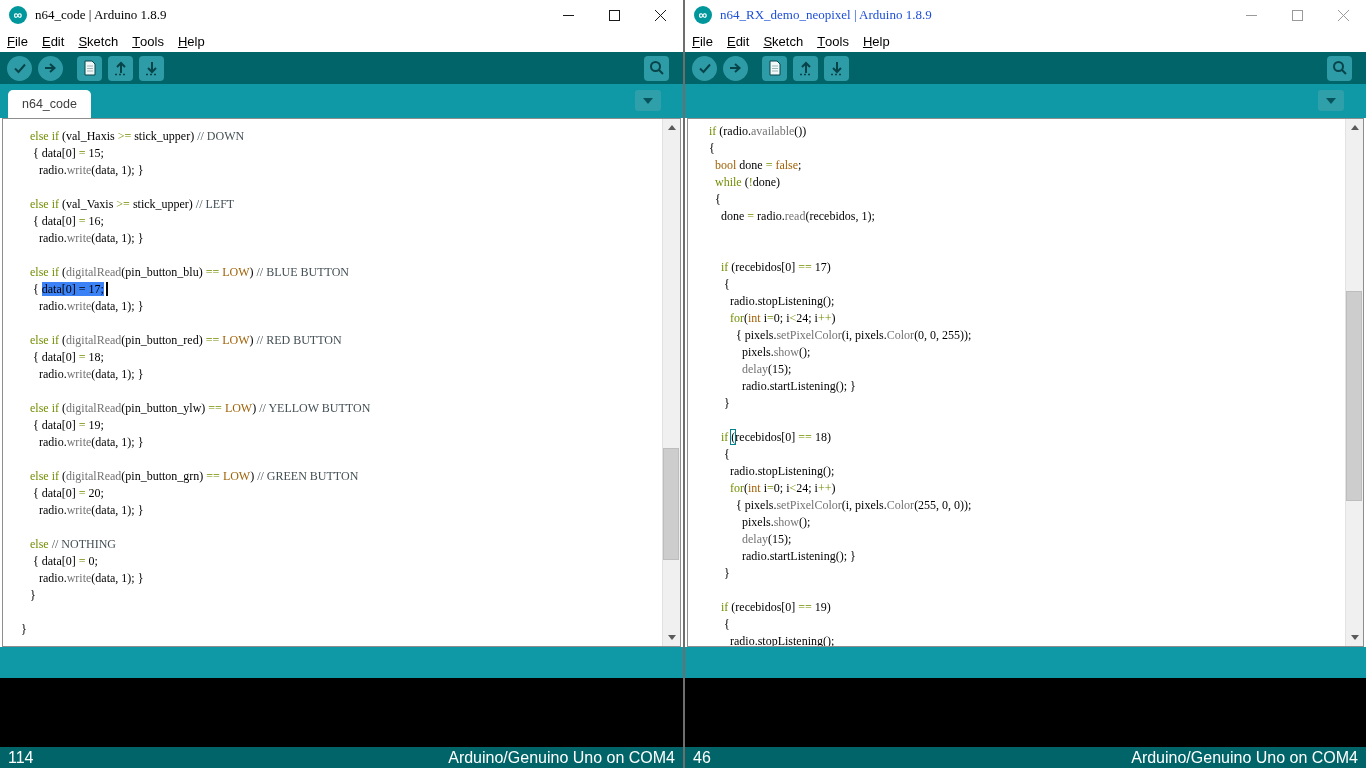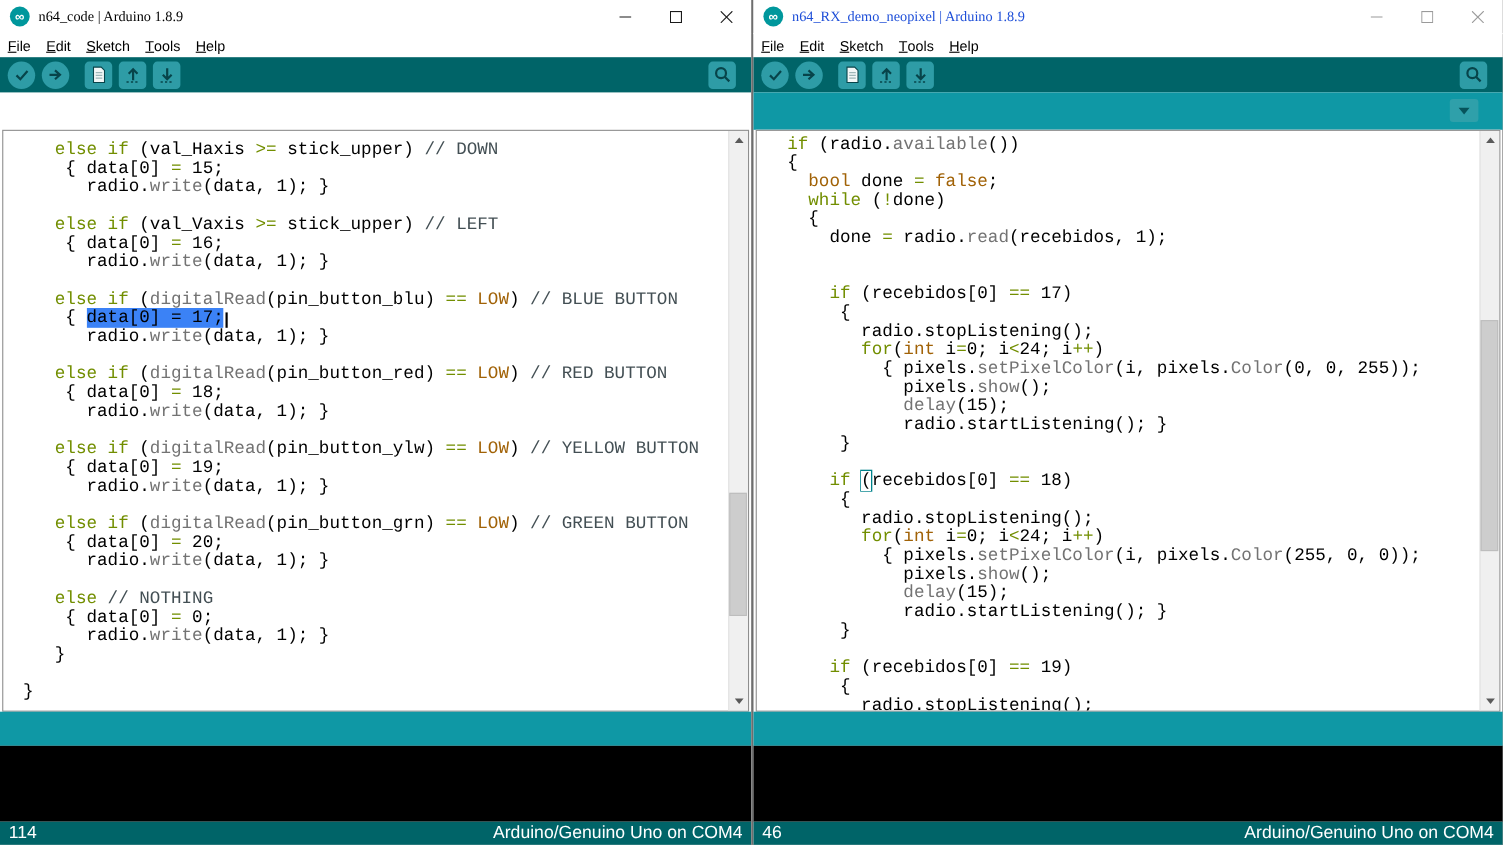--- a/index.html
+++ b/index.html
@@ -45,21 +45,21 @@
        font-size:12.5px;color:#404040;}
   .tab-dd{position:absolute;right:22px;top:6px;width:26px;height:21px;background:#2fa0aa;
           border-radius:3px;display:flex;align-items:center;justify-content:center;}
   .tab-dd .tri{width:0;height:0;border-left:5px solid transparent;
                border-right:5px solid transparent;border-top:6px solid #06535b;}
 
   
   .editor{position:absolute;top:118px;left:2px;right:2px;height:529px;background:#ffffff;
           border:1px solid #8e8e8e;box-sizing:border-box;overflow:hidden;}
   .code{position:absolute;top:0;left:0;right:17px;bottom:0;overflow:hidden;
-        font-family:Liberation Mono, monospace;font-size:16px;line-height:17px;
+        font-family:Liberation Serif, serif;font-size:12px;line-height:17px;
         white-space:pre;color:#000;padding-left:18px;}
   #win-left .code{padding-top:9px;}
   #win-right .code{padding-top:4px;}
   .cl{height:17px;}
   .tk-k{color:#728e00;}
   .tk-f{color:#737373;}
   .tk-t{color:#a16207;}
   .tk-c{color:#434f54;}
   .tk-s{background:#3b82f6;color:#000;}
   .tk-x{display:inline-block;width:2px;height:14px;background:#000;vertical-align:text-bottom;margin-left:2px;}
@@ -168,20 +168,28 @@
         </svg>
     </div>
     <div class="tb sq tb-right">
       <svg width="16" height="16" viewBox="0 0 16 16">
           <circle cx="6.5" cy="6.5" r="4.5" fill="none" stroke="#07444a" stroke-width="2"></circle>
           <line x1="10" y1="10" x2="14" y2="14" stroke="#07444a" stroke-width="2"></line>
         </svg>
     </div>
   </div>
 
+  <div class="tabstrip">
+    <div class="tab">
+        <span>n64_code</span>
+      </div>
+    <div class="tab-dd">
+        <div class="tri"></div>
+      </div>
+  </div>
 
   <div class="editor">
     <div class="code" id="code-left"><div class="cl"><span class="tk-p">   </span><span class="tk-k">else</span><span class="tk-p"> </span><span class="tk-k">if</span><span class="tk-p"> (val_Haxis </span><span class="tk-k">&gt;=</span><span class="tk-p"> stick_upper) </span><span class="tk-c">// DOWN</span></div><div class="cl"><span class="tk-p">    { data[0] </span><span class="tk-k">=</span><span class="tk-p"> 15;</span></div><div class="cl"><span class="tk-p">      radio.</span><span class="tk-f">write</span><span class="tk-p">(data, 1); }</span></div><div class="cl"> </div><div class="cl"><span class="tk-p">   </span><span class="tk-k">else</span><span class="tk-p"> </span><span class="tk-k">if</span><span class="tk-p"> (val_Vaxis </span><span class="tk-k">&gt;=</span><span class="tk-p"> stick_upper) </span><span class="tk-c">// LEFT</span></div><div class="cl"><span class="tk-p">    { data[0] </span><span class="tk-k">=</span><span class="tk-p"> 16;</span></div><div class="cl"><span class="tk-p">      radio.</span><span class="tk-f">write</span><span class="tk-p">(data, 1); }</span></div><div class="cl"> </div><div class="cl"><span class="tk-p">   </span><span class="tk-k">else</span><span class="tk-p"> </span><span class="tk-k">if</span><span class="tk-p"> (</span><span class="tk-f">digitalRead</span><span class="tk-p">(pin_button_blu) </span><span class="tk-k">==</span><span class="tk-p"> </span><span class="tk-t">LOW</span><span class="tk-p">) </span><span class="tk-c">// BLUE BUTTON</span></div><div class="cl"><span class="tk-p">    { </span><span class="tk-s">data[0] = 17;</span><span class="tk-x"></span></div><div class="cl"><span class="tk-p">      radio.</span><span class="tk-f">write</span><span class="tk-p">(data, 1); }</span></div><div class="cl"> </div><div class="cl"><span class="tk-p">   </span><span class="tk-k">else</span><span class="tk-p"> </span><span class="tk-k">if</span><span class="tk-p"> (</span><span class="tk-f">digitalRead</span><span class="tk-p">(pin_button_red) </span><span class="tk-k">==</span><span class="tk-p"> </span><span class="tk-t">LOW</span><span class="tk-p">) </span><span class="tk-c">// RED BUTTON</span></div><div class="cl"><span class="tk-p">    { data[0] </span><span class="tk-k">=</span><span class="tk-p"> 18;</span></div><div class="cl"><span class="tk-p">      radio.</span><span class="tk-f">write</span><span class="tk-p">(data, 1); }</span></div><div class="cl"> </div><div class="cl"><span class="tk-p">   </span><span class="tk-k">else</span><span class="tk-p"> </span><span class="tk-k">if</span><span class="tk-p"> (</span><span class="tk-f">digitalRead</span><span class="tk-p">(pin_button_ylw) </span><span class="tk-k">==</span><span class="tk-p"> </span><span class="tk-t">LOW</span><span class="tk-p">) </span><span class="tk-c">// YELLOW BUTTON</span></div><div class="cl"><span class="tk-p">    { data[0] </span><span class="tk-k">=</span><span class="tk-p"> 19;</span></div><div class="cl"><span class="tk-p">      radio.</span><span class="tk-f">write</span><span class="tk-p">(data, 1); }</span></div><div class="cl"> </div><div class="cl"><span class="tk-p">   </span><span class="tk-k">else</span><span class="tk-p"> </span><span class="tk-k">if</span><span class="tk-p"> (</span><span class="tk-f">digitalRead</span><span class="tk-p">(pin_button_grn) </span><span class="tk-k">==</span><span class="tk-p"> </span><span class="tk-t">LOW</span><span class="tk-p">) </span><span class="tk-c">// GREEN BUTTON</span></div><div class="cl"><span class="tk-p">    { data[0] </span><span class="tk-k">=</span><span class="tk-p"> 20;</span></div><div class="cl"><span class="tk-p">      radio.</span><span class="tk-f">write</span><span class="tk-p">(data, 1); }</span></div><div class="cl"> </div><div class="cl"><span class="tk-p">   </span><span class="tk-k">else</span><span class="tk-p"> </span><span class="tk-c">// NOTHING</span></div><div class="cl"><span class="tk-p">    { data[0] </span><span class="tk-k">=</span><span class="tk-p"> 0;</span></div><div class="cl"><span class="tk-p">      radio.</span><span class="tk-f">write</span><span class="tk-p">(data, 1); }</span></div><div class="cl"><span class="tk-p">   }</span></div><div class="cl"> </div><div class="cl"><span class="tk-p">}</span></div></div>
     <div class="sb">
       <div class="sb-arrow sb-up">
           <div class="tri-up"></div>
         </div>
       <div class="sb-thumb"></div>
       <div class="sb-arrow sb-down">
           <div class="tri-down"></div>

